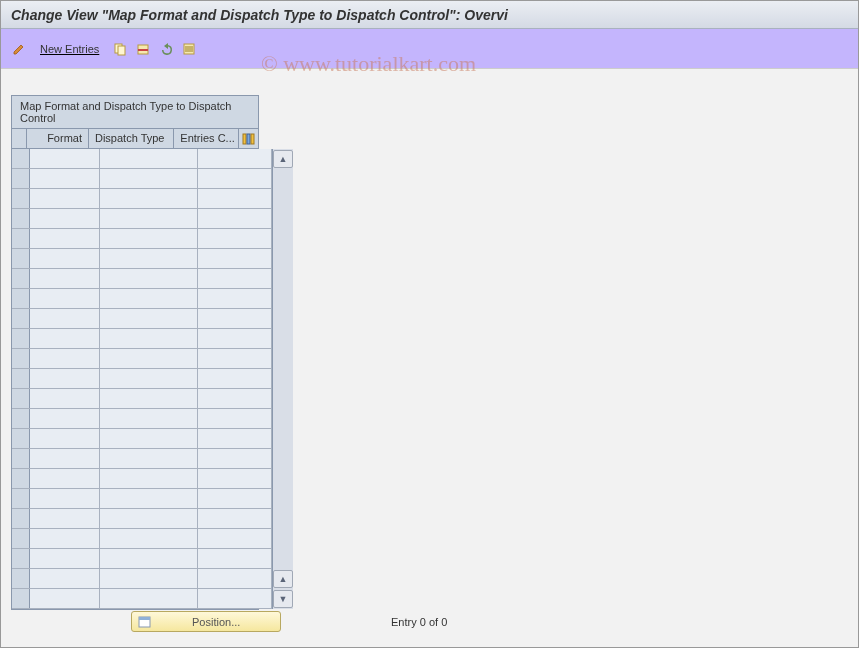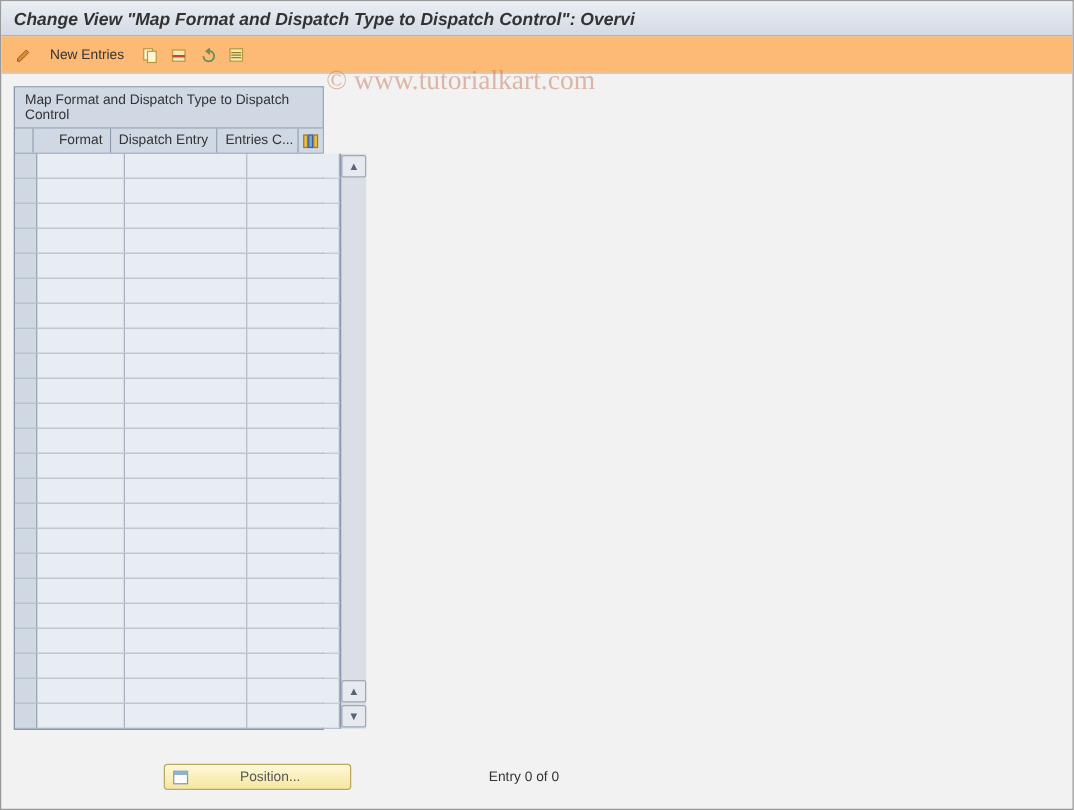--- a/index.html
+++ b/index.html
@@ -19,27 +19,28 @@
     padding: 6px 10px;
     border-bottom: 1px solid #a8b1bf;
   }
   .title-text {
     font-weight: bold;
     font-style: italic;
     font-size: 14px;
     color: #333;
   }
   .toolbar {
-    height: 30px;
-    background: #fdba74;
+    height: 40px;
+    background: #c4b5fd;
     padding: 4px 8px;
     display: flex;
     align-items: center;
     gap: 3px;
     border-bottom: 1px solid #ccc;
+    text-decoration: underline;
   }
   .tb-btn {
     width: 20px;
     height: 20px;
     display: inline-flex;
     align-items: center;
     justify-content: center;
     border: 1px solid transparent;
     border-radius: 3px;
     cursor: pointer;
@@ -57,20 +58,21 @@
     position: relative;
     padding: 10px;
     height: 540px;
   }
   .table-wrap {
     width: 248px;
     border: 1px solid #8a98ad;
     background: #cfd8e3;
     display: flex;
     flex-direction: column;
+    margin-top: 16px;
   }
   .table-title {
     background: #cfd8e3;
     padding: 4px 8px;
     font-size: 11px;
     color: #333;
     border-bottom: 1px solid #8a98ad;
   }
   .table-header-row {
     display: flex;
@@ -228,21 +230,21 @@
 </div>
 
 <div class="watermark">© www.tutorialkart.com</div>
 
 <div class="content-area">
   <div class="table-wrap">
     <div class="table-title">Map Format and Dispatch Type to Dispatch Control</div>
     <div class="table-header-row">
       <div class="row-selector-head"></div>
       <div class="col-head col1">Format</div>
-      <div class="col-head col2">Dispatch Entry</div>
+      <div class="col-head col2">Dispatch Type</div>
       <div class="col-head col3">Entries C...</div>
       <div class="config-btn">
         <svg width="14" height="12">
             <rect x="1" y="1" width="3" height="10" fill="#f0c040" stroke="#a07820"></rect>
             <rect x="5" y="1" width="3" height="10" fill="#7aa8e0" stroke="#406090"></rect>
             <rect x="9" y="1" width="3" height="10" fill="#f0c040" stroke="#a07820"></rect>
           </svg>
       </div>
     </div>
     <div class="table-body">

